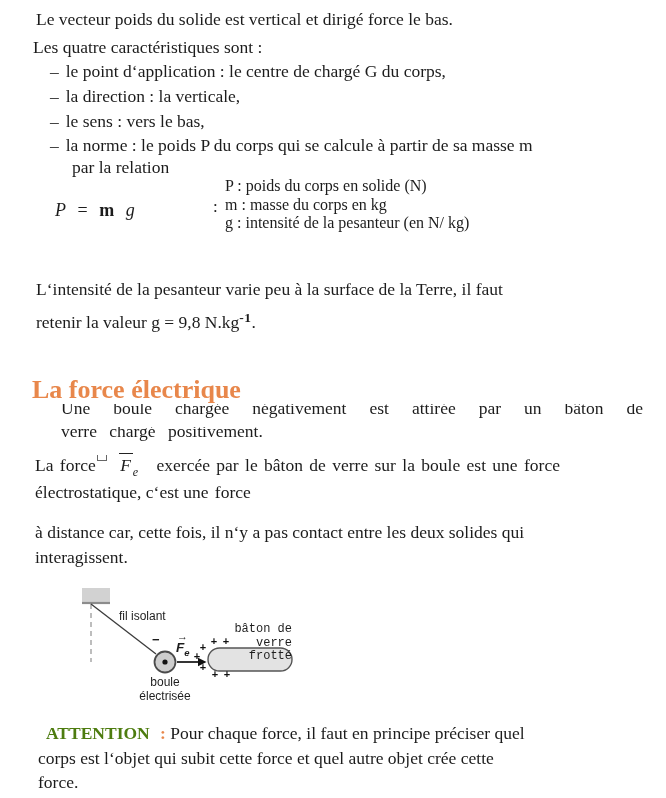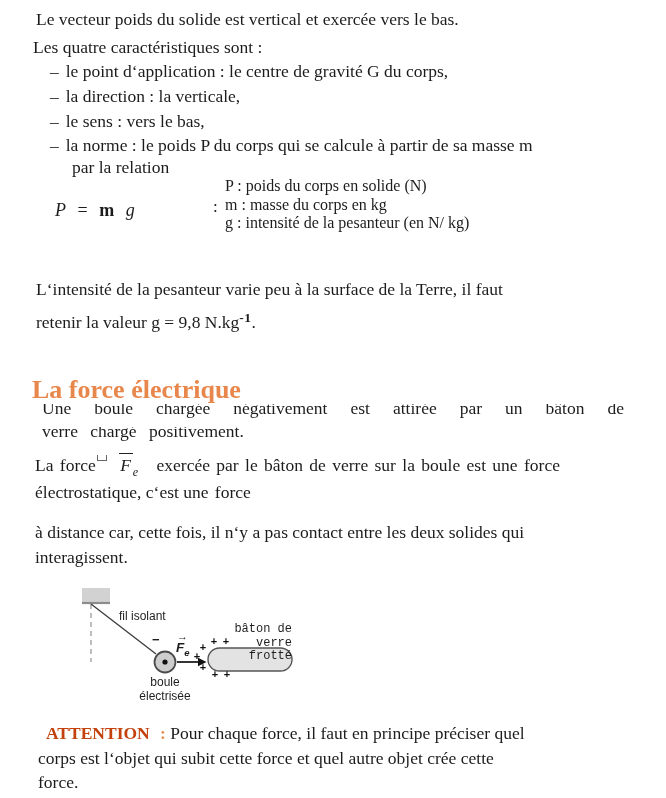--- a/index.html
+++ b/index.html
@@ -14,21 +14,21 @@
   
   .formula{font-size:18px;}
   .formula .it{font-style:italic;}
   .formula .bold{font-weight:bold;}
   .formula span{margin-right:7px;}
   .defs{font-size:16px;line-height:19px;white-space:nowrap;}
   sup.exp{font-size:13.5px;font-weight:600;vertical-align:6px;letter-spacing:.5px;}
   
   .heading{font-size:26px;font-weight:bold;white-space:nowrap;}
   
-  .clip-line{width:582px;height:16px;overflow:hidden;}
+  .clip-line{width:582px;height:16px;overflow:hidden;margin-left:19px;}
   .clip-line > span{display:block;font-size:17.5px;line-height:21px;margin-top:-6px;}
   .just > span{text-align:justify;text-align-last:justify;}
   .sp2 > span{word-spacing:8px;}
   
   .fvec{font-style:italic;}
   .fvec .fbar{border-top:1.4px solid #222;padding:1px 2px 0 1px;}
   .fvec sub{font-size:12px;}
   .artifact-box{display:inline-block;width:8px;height:5px;border:1.2px solid #666;border-top:none;vertical-align:10px;margin-left:1px;}
   
   .att-orange{font-weight:bold;}
@@ -40,26 +40,26 @@
   .fe-label .fchar{font-size:13.5px;font-weight:bold;font-style:italic;}
   .fe-label sub{font-size:9.5px;font-weight:bold;font-style:italic;}
   .fe-label .vec-arrow{position:absolute;top:-8px;left:1px;font-size:11px;font-weight:bold;}
   .minus{font-family:"Liberation Sans","DejaVu Sans",sans-serif;font-size:13px;font-weight:bold;}
 </style>
 </head>
 <body>
 
 <div id="page">
 
-  <div class="abs t" style="left:36px;top:8px">Le vecteur poids du solide est vertical et exercée vers le bas.</div>
+  <div class="abs t" style="left:36px;top:8px">Le vecteur poids du solide est vertical et dirigé force le bas.</div>
   <div class="abs t" style="left:33px;top:36px">Les quatre caractéristiques sont :</div>
 
   <div class="abs t li" style="left:50px;top:60px">
     <span class="dash">–</span>
-    <span>le point d‘application : le centre de gravité G du corps,</span>
+    <span>le point d‘application : le centre de chargé G du corps,</span>
   </div>
   <div class="abs t li" style="left:50px;top:85px">
     <span class="dash">–</span>
     <span>la direction : la verticale,</span>
   </div>
   <div class="abs t li" style="left:50px;top:110px">
     <span class="dash">–</span>
     <span>le sens : vers le bas,</span>
   </div>
   <div class="abs t li" style="left:50px;top:134px">
@@ -136,20 +136,20 @@
   <div class="abs dlabel center" style="left:125px;top:676px;width:80px">
     <div>boule</div>
     <div>électrisée</div>
   </div>
   <div class="abs dlabel right" style="left:196px;top:623px;width:96px">
     <div>bâton de verre</div>
     <div>frotté</div>
   </div>
 
   <div class="abs t" style="left:46px;top:722px">
-    <span class="att-orange" style="color:#c2410c">ATTENTION</span>
+    <span class="att-orange" style="color:#4d7c0f">ATTENTION</span>
     <span class="att-orange" style="color:#E8874B;margin-left:6px">:</span>
     <span>Pour chaque force, il faut en principe préciser quel</span>
   </div>
   <div class="abs t" style="left:38px;top:747px">corps est l‘objet qui subit cette force et quel autre objet crée cette</div>
   <div class="abs t" style="left:38px;top:771px">force.</div>
 
 </div>
 
 </body></html>

